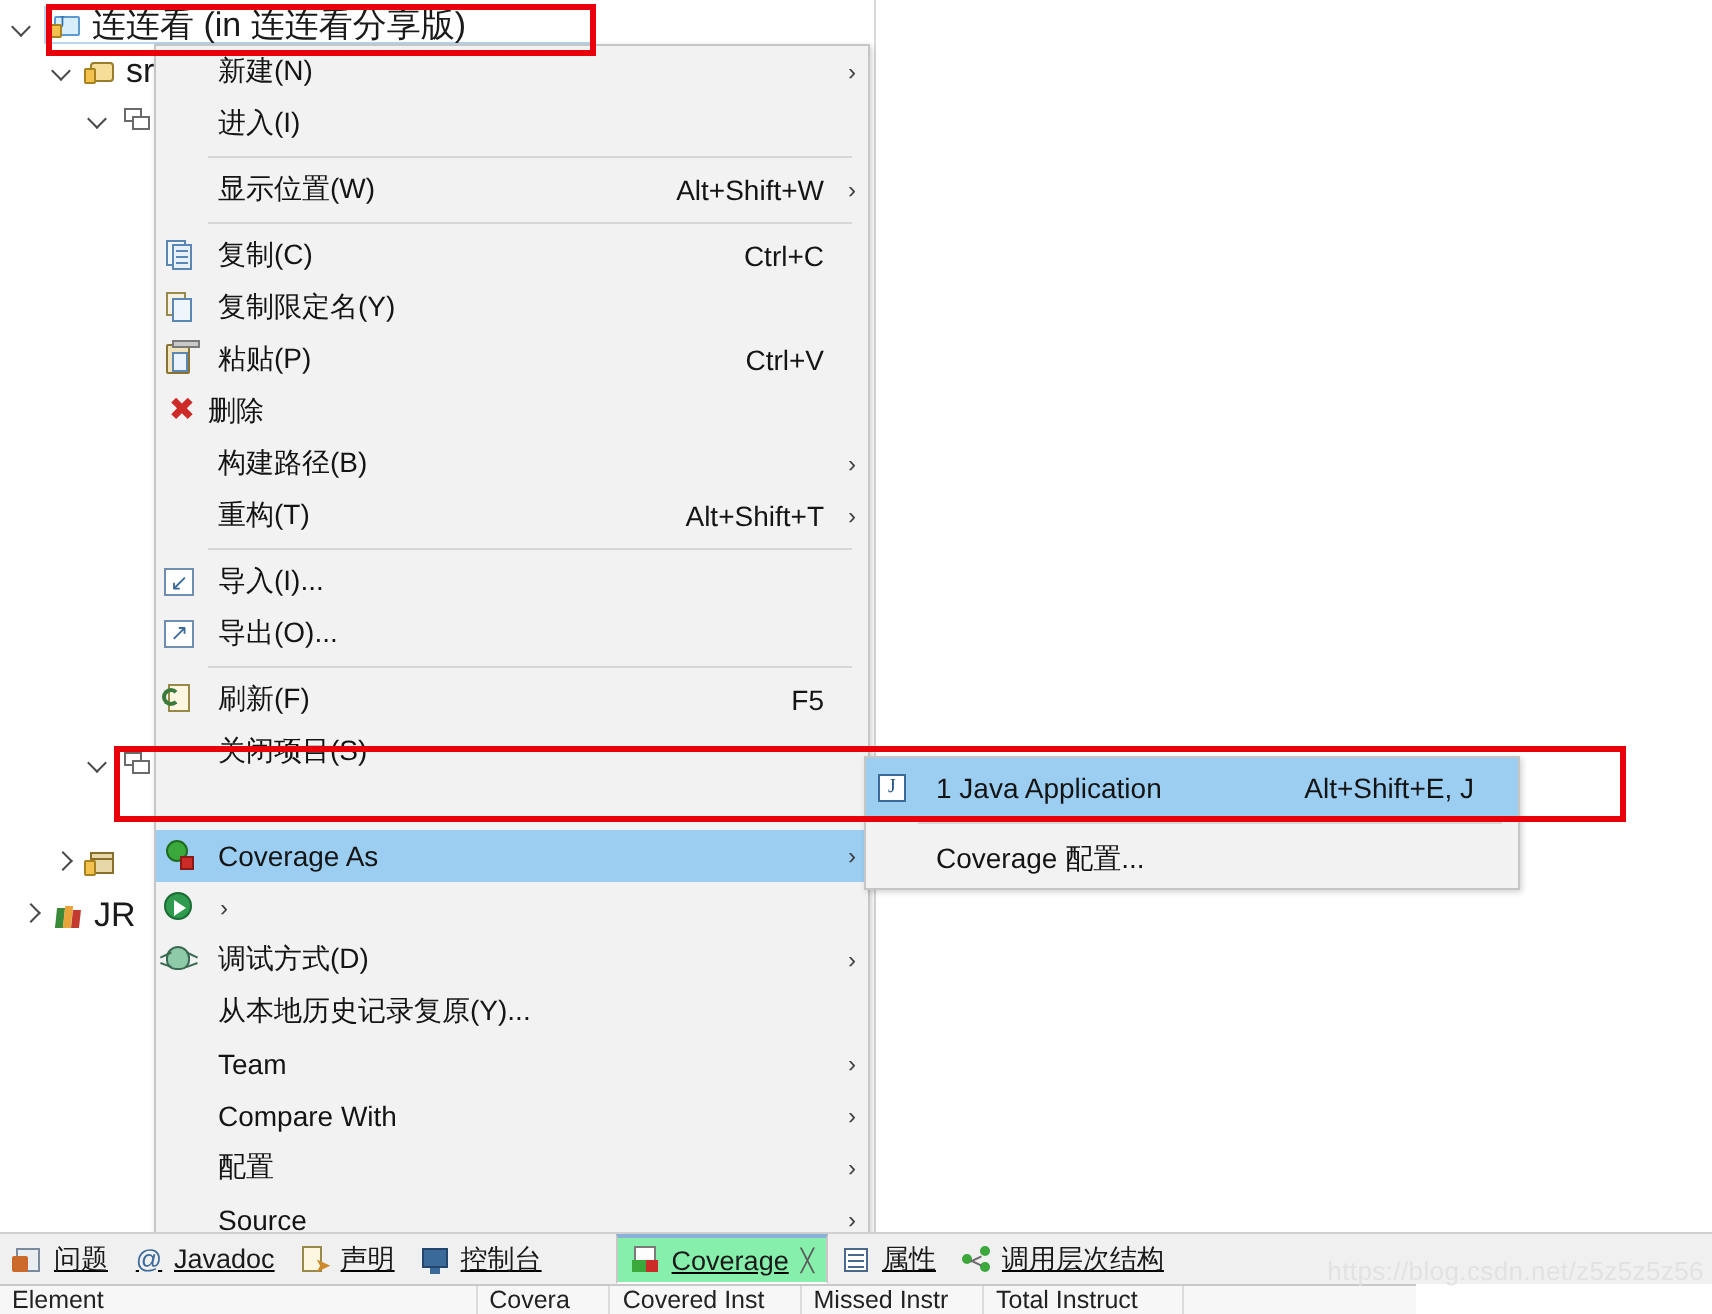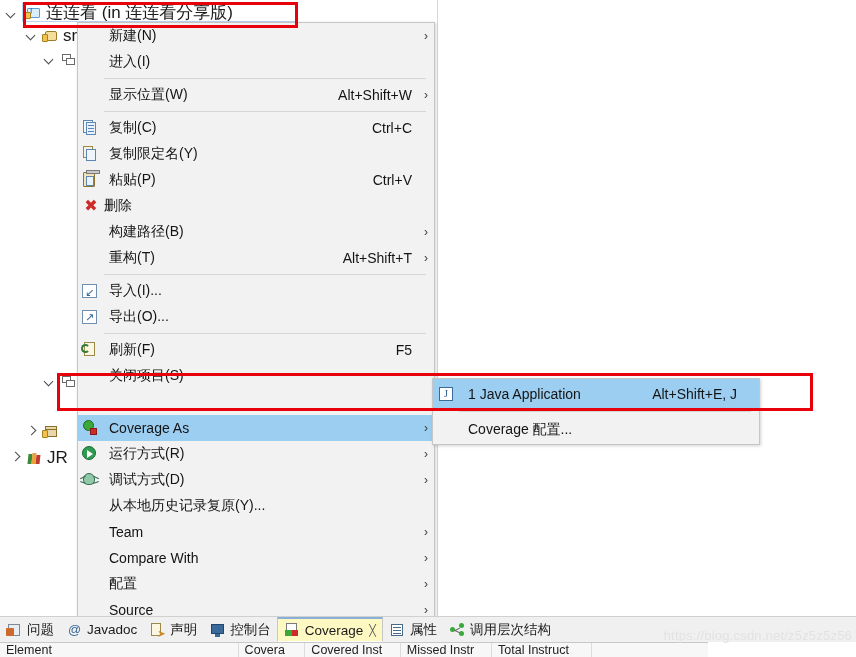--- a/index.html
+++ b/index.html
@@ -110,24 +110,24 @@
   #submenu { left: 432px; top: 378px; width: 328px; }
   #submenu .mi { height: 29px; font-size: 14px; }
   #submenu .mi .m-ico { width: 30px; flex: 0 0 30px; }
   .i-java .fr { position: absolute; left: 6px; top: 4px; width: 14px; height: 14px; border: 1.4px solid #3a6a9a; background: #fff; }
   .i-java .jl { position: absolute; left: 11px; top: 6px; font-size: 10px; color: #2a5a8a; font-family: "Liberation Serif", serif; line-height: 1; }
 
   
   .tabbar {
     position: absolute; left: 0; top: 616px; width: 856px; height: 26px;
     background: #f0f0f0; border-top: 1px solid #d0d0d0;
-    display: flex; align-items: center;
+    display: flex; align-items: center; text-decoration: underline;
   }
   .tab { display: flex; align-items: center; height: 25px; padding: 0 6px; font-size: 13.5px; color: #1a1a1a; white-space: nowrap; }
-  .tab.active { background: #fef9c3; border: 1px solid #c8c8c8; border-bottom: 1px solid #fff; border-top: 2px solid #8ab0d8; }
+  .tab.active { background: #86efac; border: 1px solid #c8c8c8; border-bottom: 1px solid #fff; border-top: 2px solid #8ab0d8; margin-left: 31px; }
   .tab .t-ico { width: 17px; height: 16px; position: relative; margin-right: 4px; flex: 0 0 17px; }
   .tab .t-close { margin-left: 6px; color: #5a5a5a; font-size: 11px; }
 
   .ti-prob .sq { position: absolute; left: 2px; top: 2px; width: 12px; height: 12px; background: #e9edf2; border: 1px solid #7a8a9a; }
   .ti-prob .x { position: absolute; left: 0px; top: 6px; width: 8px; height: 8px; background: #cc6a2b; border-radius: 1px; }
   .ti-doc { color: #3a6a9a; font-size: 13px; line-height: 16px; text-align: center; }
   .ti-decl .pg { position: absolute; left: 2px; top: 1px; width: 10px; height: 13px; background: #fdf6e0; border: 1px solid #9a8a4a; }
   .ti-decl .ar { position: absolute; left: 8px; top: 7px; color: #cc8a2b; font-size: 10px; line-height: 1; }
   .ti-cons .mon { position: absolute; left: 2px; top: 2px; width: 13px; height: 10px; background: #3a6a9a; border: 1px solid #22466e; }
   .ti-cons .st { position: absolute; left: 6px; top: 12px; width: 5px; height: 3px; background: #3a6a9a; }
@@ -343,21 +343,20 @@
       </span>
       <span class="m-lbl">Coverage As</span>
       <span class="m-arr">›</span>
     </div>
 
     <div class="mi">
       <span class="m-ico i-run">
         <span class="bal"></span>
           <span class="tri"></span>
       </span>
-      <span class="m-lbl">运行方式(R)</span>
       <span class="m-arr">›</span>
     </div>
 
     <div class="mi">
       <span class="m-ico i-dbg">
         <span class="bug"></span>
         <span class="lg" style="left:2px;top:8px;transform:rotate(-25deg);"></span>
         <span class="lg" style="left:15px;top:8px;transform:rotate(25deg);"></span>
         <span class="lg" style="left:2px;top:13px;transform:rotate(20deg);"></span>
         <span class="lg" style="left:15px;top:13px;transform:rotate(-20deg);"></span>

